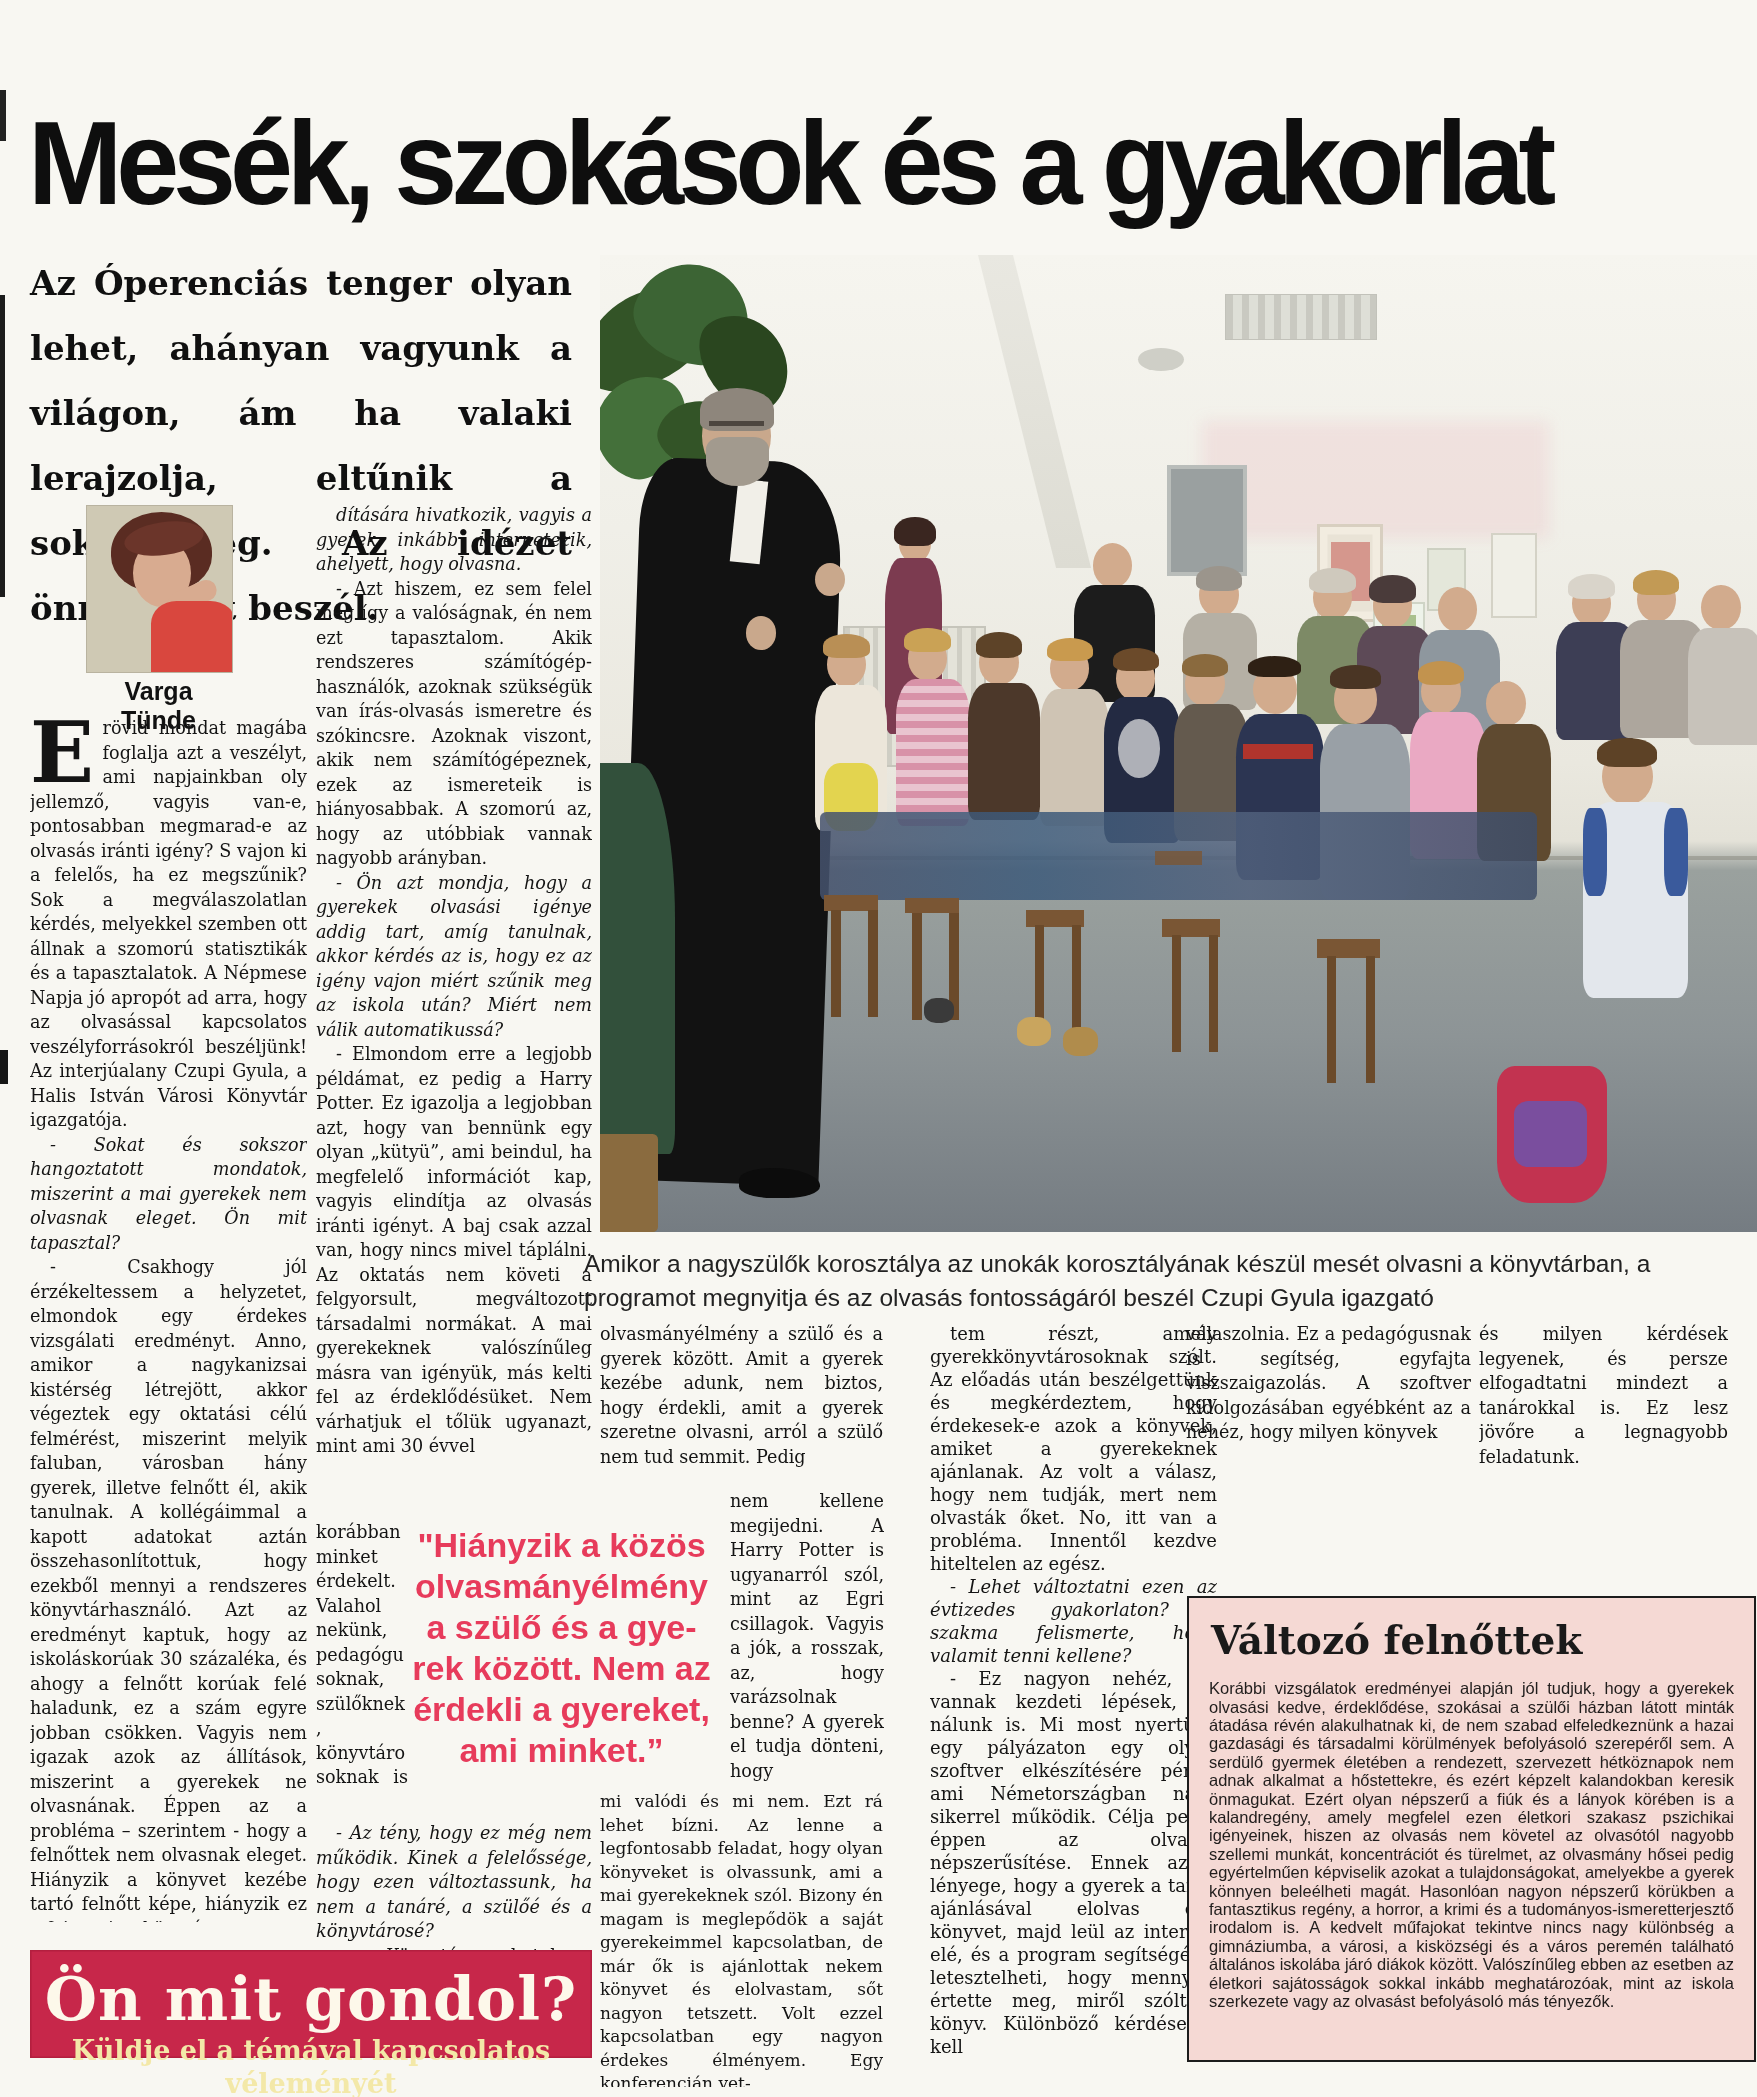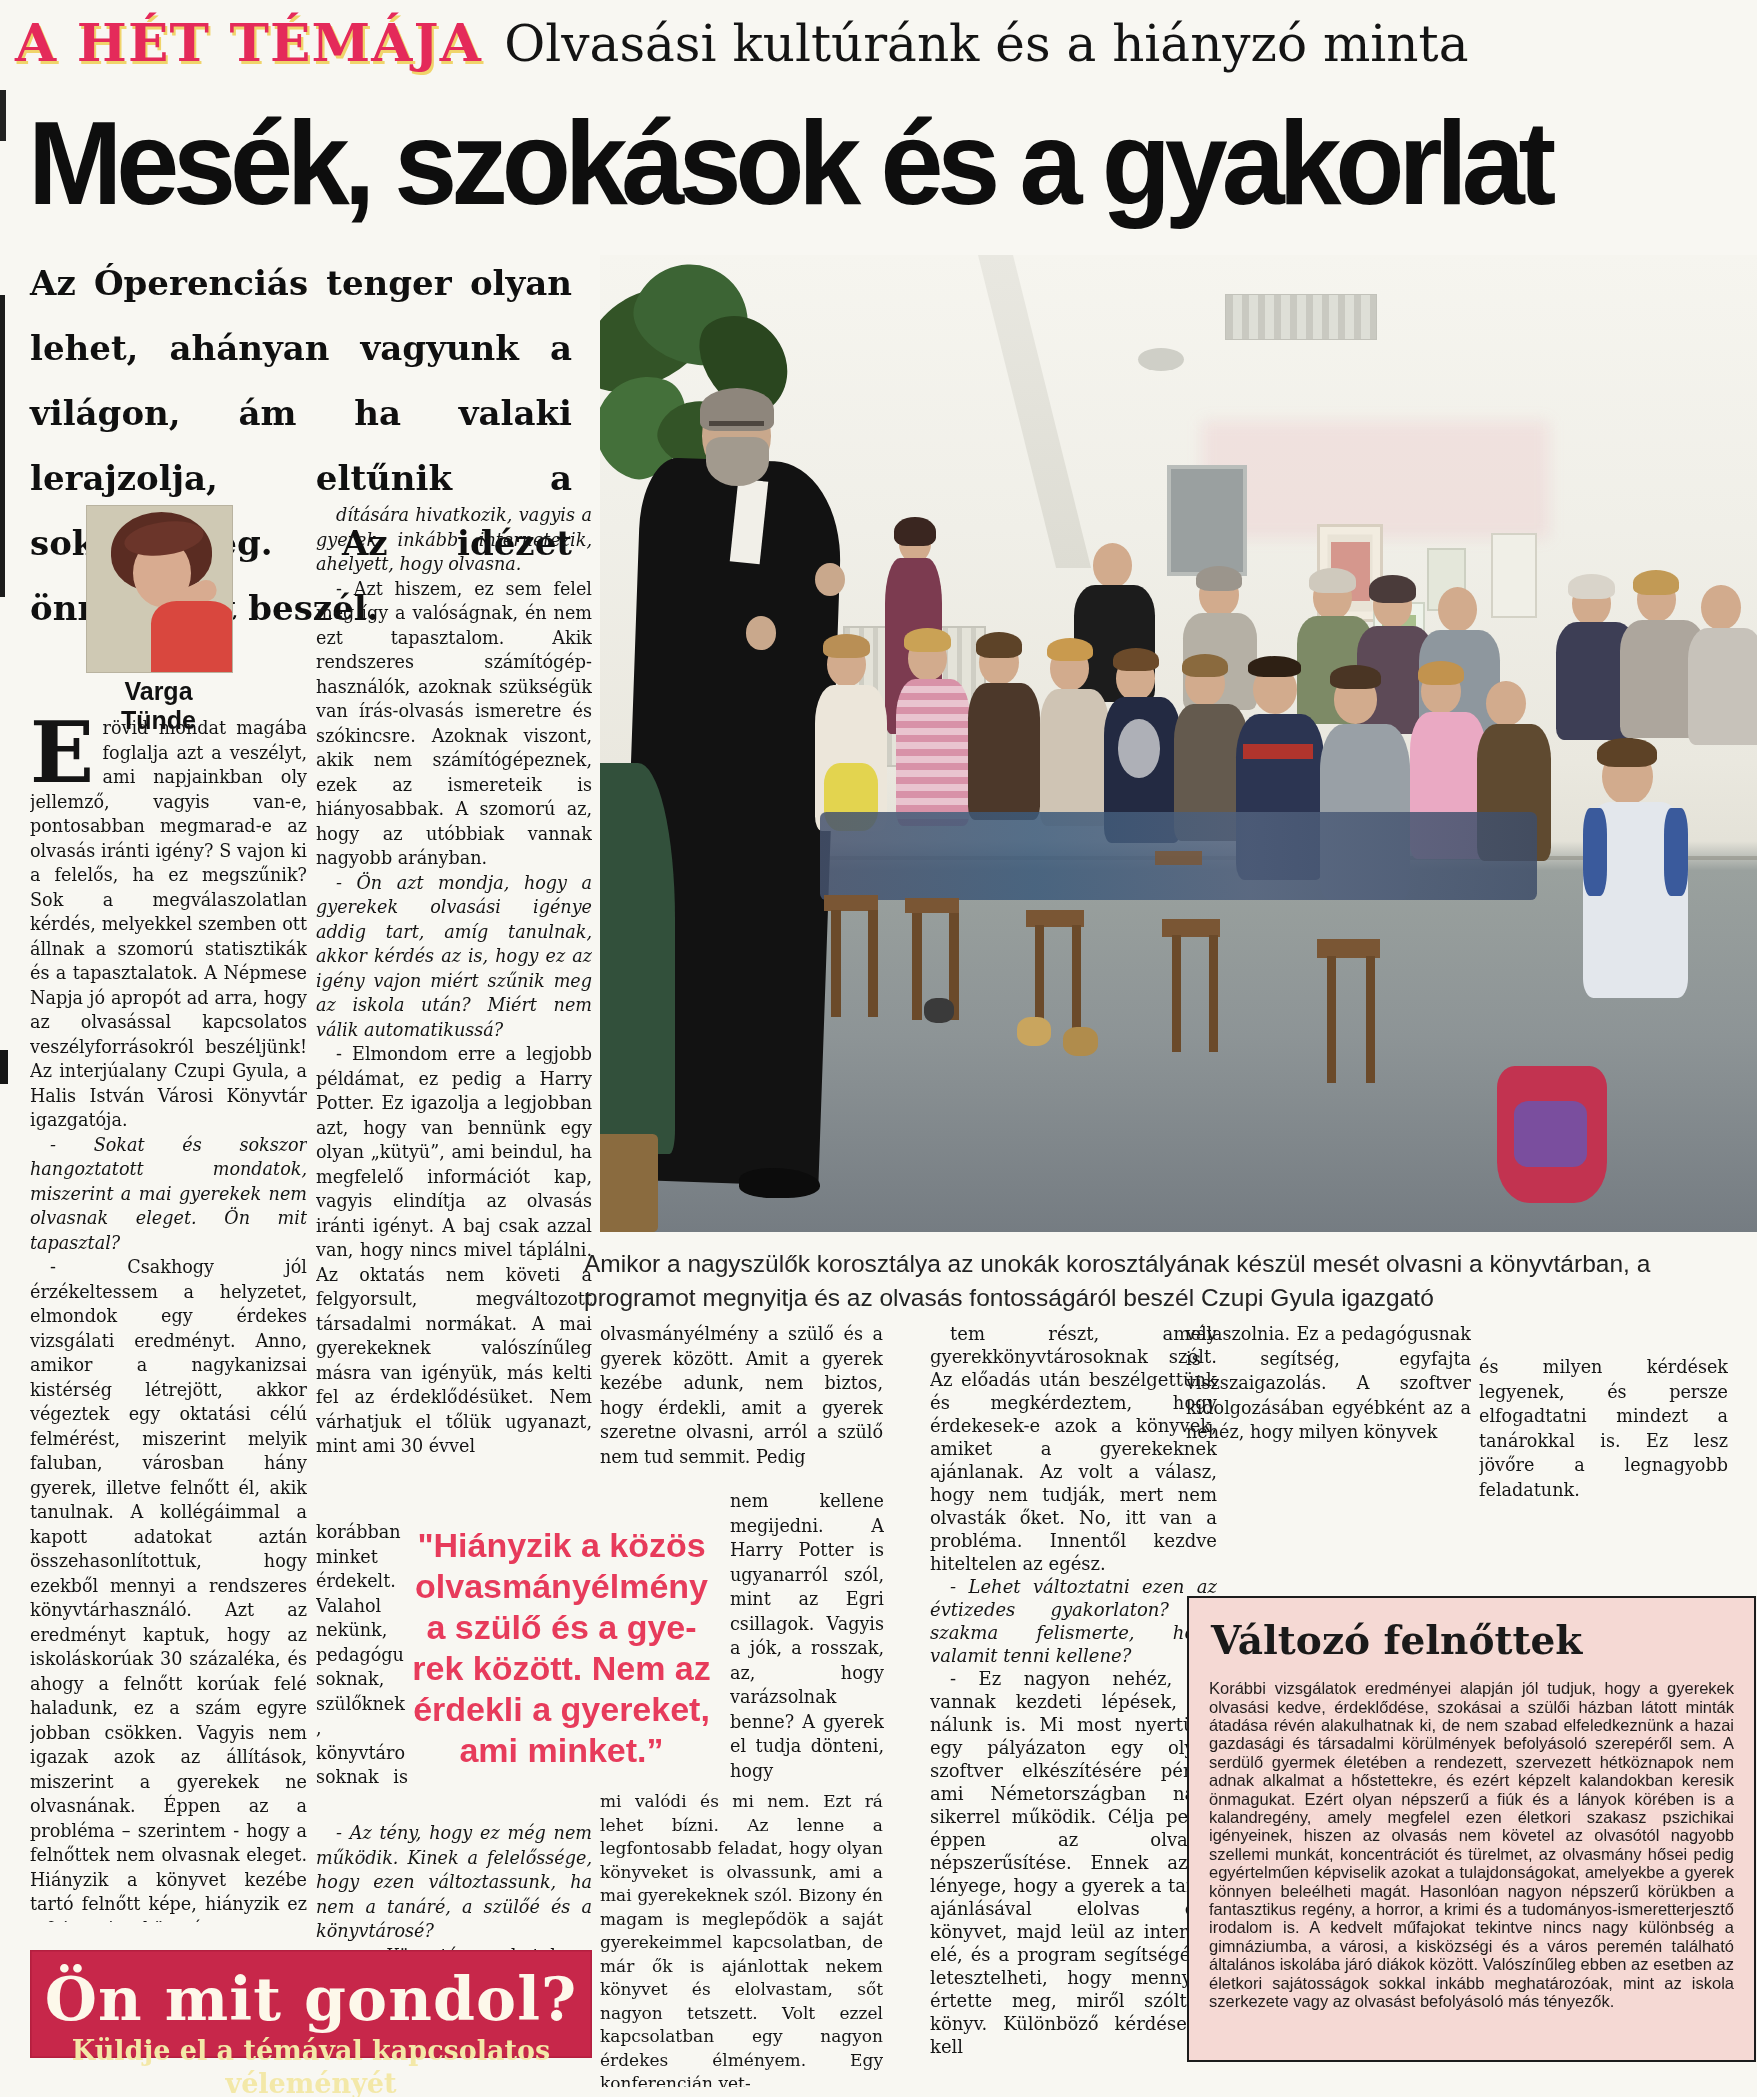--- a/index.html
+++ b/index.html
@@ -30,21 +30,21 @@
   .drop{float:left;font-weight:bold;font-size:84px;line-height:63px;padding:5.3px 8.5px 0 0;}
   .c1{left:30px;top:716px;width:277px;height:1206px;}
   .c2a{left:316px;top:503px;width:276px;height:1011px;}
   .c2b{left:316px;top:1520px;width:92px;height:266px;overflow-wrap:anywhere;}
   .c2c{left:316px;top:1786px;width:276px;height:164px;margin-top:35px;}
   .c3a{left:600px;top:1322px;width:283px;height:160px;}
   .c3b{left:730px;top:1489px;width:154px;height:300px;}
   .c3c{left:600px;top:1790px;width:283px;height:297px;font-size:17px;line-height:23.5px;}
   .c4{left:930px;top:1322px;width:287px;height:767px;font-size:18px;line-height:23px;}
   .c5{left:1186px;top:1322px;width:285px;height:224px;}
-  .c6{left:1479px;top:1322px;width:249px;height:224px;margin-top:33px;}
+  .c6{left:1479px;top:1322px;width:249px;height:224px;}
 
   
   .pullquote{left:412px;top:1525px;width:299px;font-family:"Liberation Sans", sans-serif;
              font-weight:bold;font-size:34px;line-height:41px;color:#e73b5b;text-align:center;
              white-space:pre-line;}
 
   
   .portrait{left:86px;top:505px;width:145px;height:166px;background:#cfc9b4;overflow:hidden;border:0.5px solid #b9b3a0;}
   .portrait .hair{position:absolute;left:23.5px;top:6.4px;width:101px;height:80px;border-radius:50% 50% 45% 45%;background:#5a2c22;}
   .portrait .face{position:absolute;left:46px;top:33px;width:58px;height:68px;border-radius:50%;background:#d8ab90;}
@@ -110,23 +110,20 @@
   
   .art1{left:0;top:295px;width:4.8px;height:302px;background:#1c1c1c;}
   .art2{left:0;top:1050px;width:8px;height:34px;background:#161616;}
   .art3{left:0;top:90px;width:6.4px;height:51px;background:#222;}
 </style>
 </head>
 <body>
 
 <div class="page">
 
-  <div class="abs masthead">
-    <span class="label">A HÉT TÉMÁJA</span><span class="subtitle">Olvasási kultúránk és a hiányzó minta</span>
-  </div>
 
   <div class="abs headline">Mesék, szokások és a gyakorlat</div>
 
   <div class="abs lead">Az Óperenciás tenger olyan lehet, ahányan vagyunk a világon, ám ha valaki lerajzolja, eltűnik a sokszínűség. Az idézet önmagáért beszél.</div>
 
   <div class="abs portrait">
     <div class="hair"></div>
     <div class="face"></div>
     <div class="fringe"></div>
     <div class="handarm"></div>

